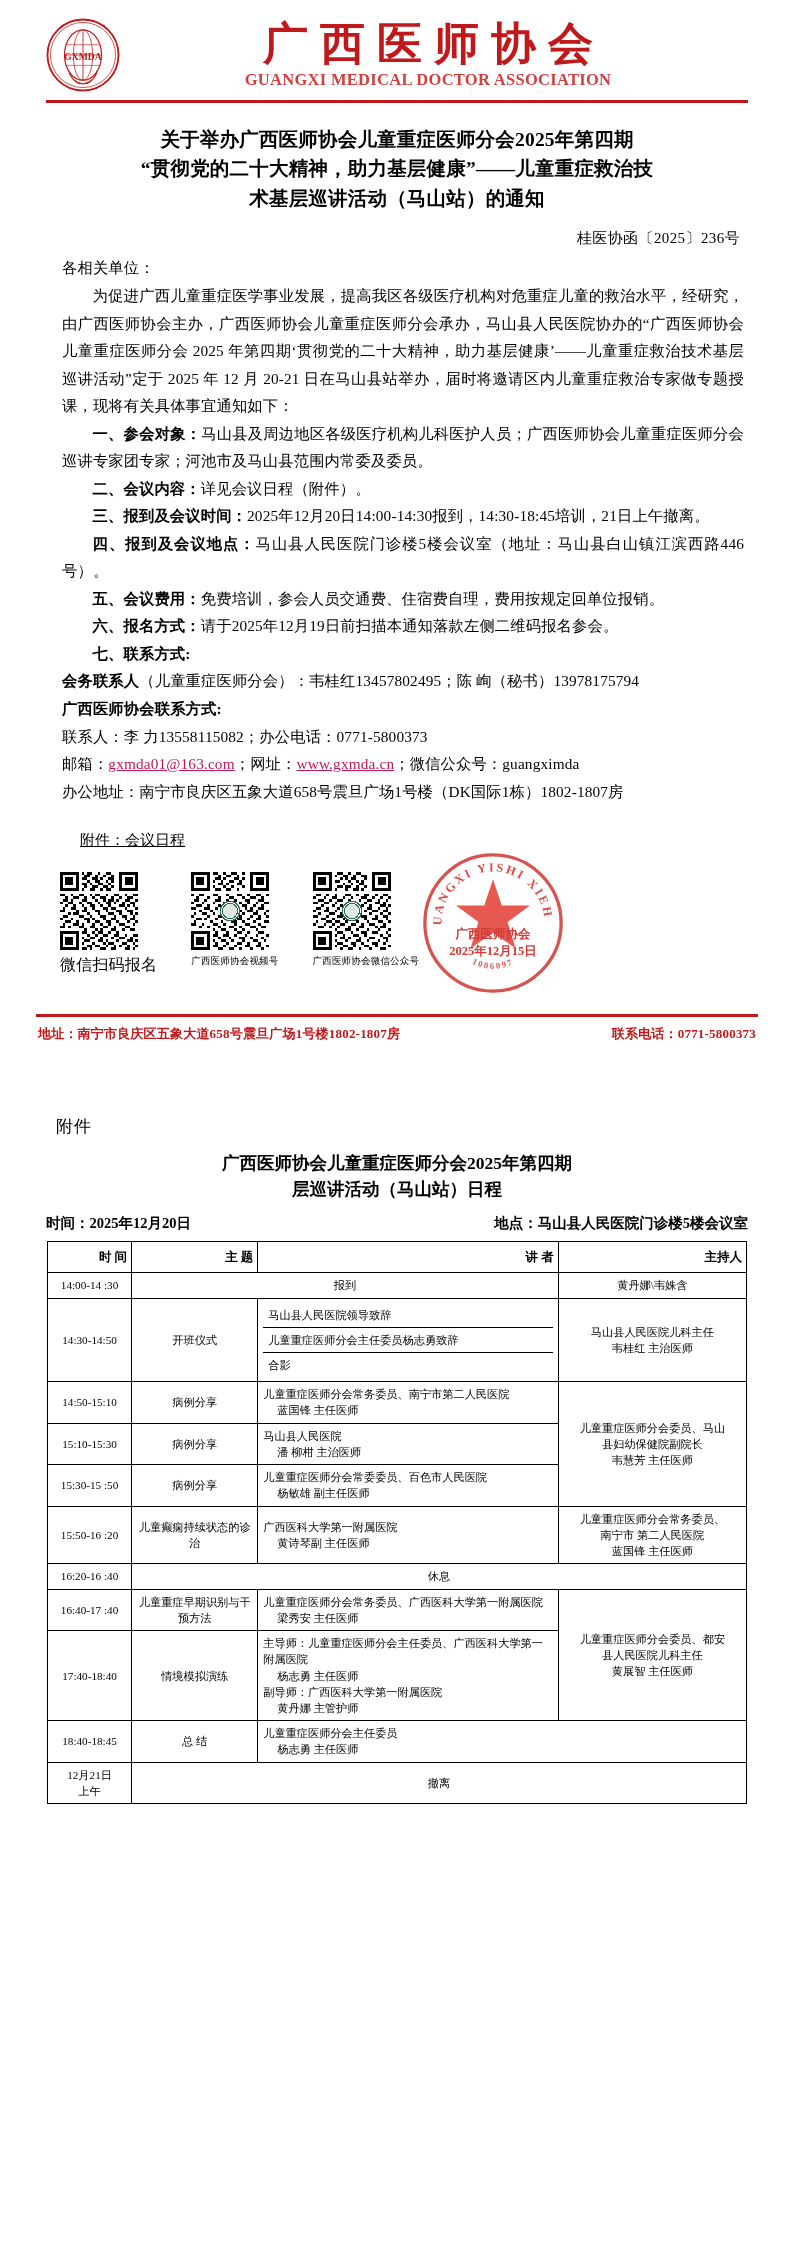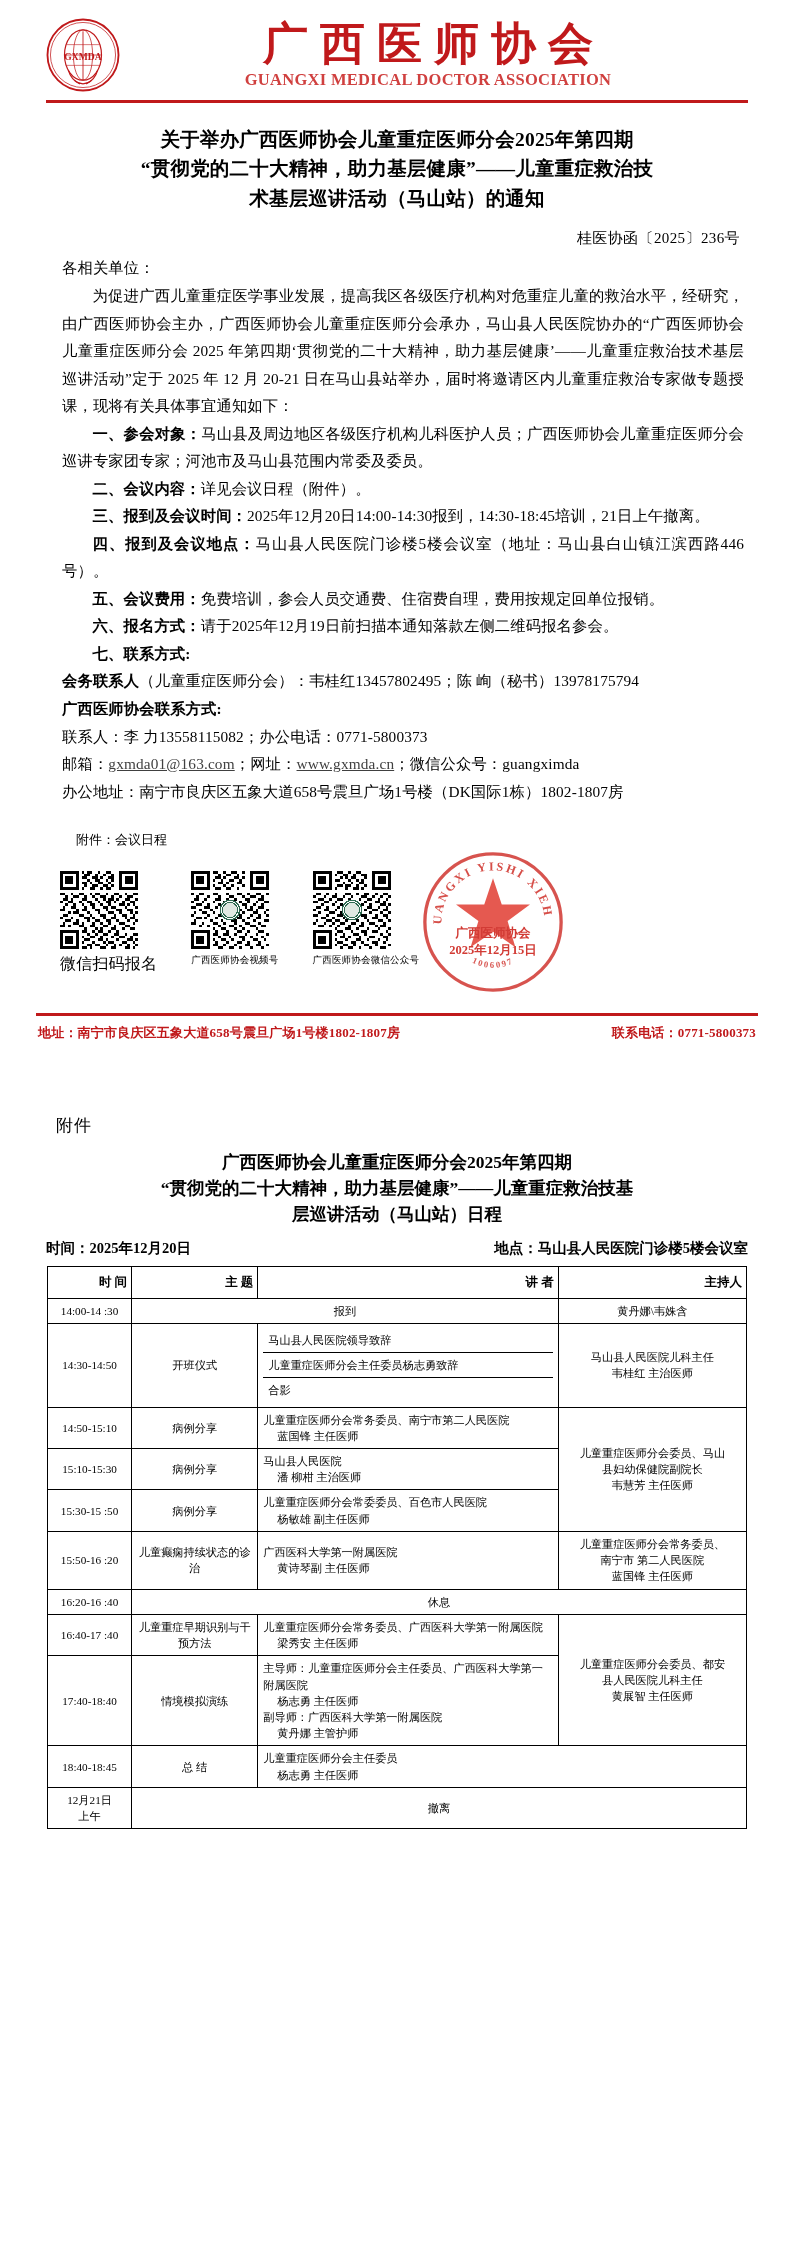--- a/index.html
+++ b/index.html
@@ -66,24 +66,24 @@
   .body-wrap { padding: 6px 50px 0 50px; margin-left: 12px; }
   .p {
     font-size: 15.3px;
     line-height: 1.80;
     text-align: justify;
     margin: 0;
     letter-spacing: 0.15px;
   }
   .p.indent { text-indent: 2em; }
   .b { font-weight: bold; }
-  .lnk { color: #404040; text-decoration: underline; }
+  .lnk { color: #be185d; text-decoration: underline; }
 
   
-  .attach-line { padding: 26px 50px 0 50px; font-size: 13px; text-indent: 2em; }
+  .attach-line { padding: 26px 50px 0 50px; font-size: 15px; text-indent: 2em; text-decoration: underline; }
   .qr-row {
     margin-top: 22px;
     padding-left: 60px;
     display: flex;
     align-items: flex-start;
     gap: 34px;
     position: relative;
   }
   .qr-item { text-align: center; }
   .qr-box { width: 78px; height: 78px; position: relative; background:#fff; }
@@ -842,21 +842,20 @@
   <div class="footer-rule"></div>
   <div class="footer-line">
     <span>地址：南宁市良庆区五象大道658号震旦广场1号楼1802-1807房</span>
     <span>联系电话：0771-5800373</span>
   </div>
 
   <div class="page2">
     <div class="attach-label">附件</div>
     <div class="agenda-title">
       <div>广西医师协会儿童重症医师分会2025年第四期</div>
-      <div>“贯彻党的二十大精神，助力基层健康”——儿童重症救治技基</div>
       <div>层巡讲活动（马山站）日程</div>
     </div>
     <div class="meta-line">
       <span>时间：2025年12月20日</span>
       <span>地点：马山县人民医院门诊楼5楼会议室</span>
     </div>
 
     <table class="agenda">
       <thead>
         <tr>

